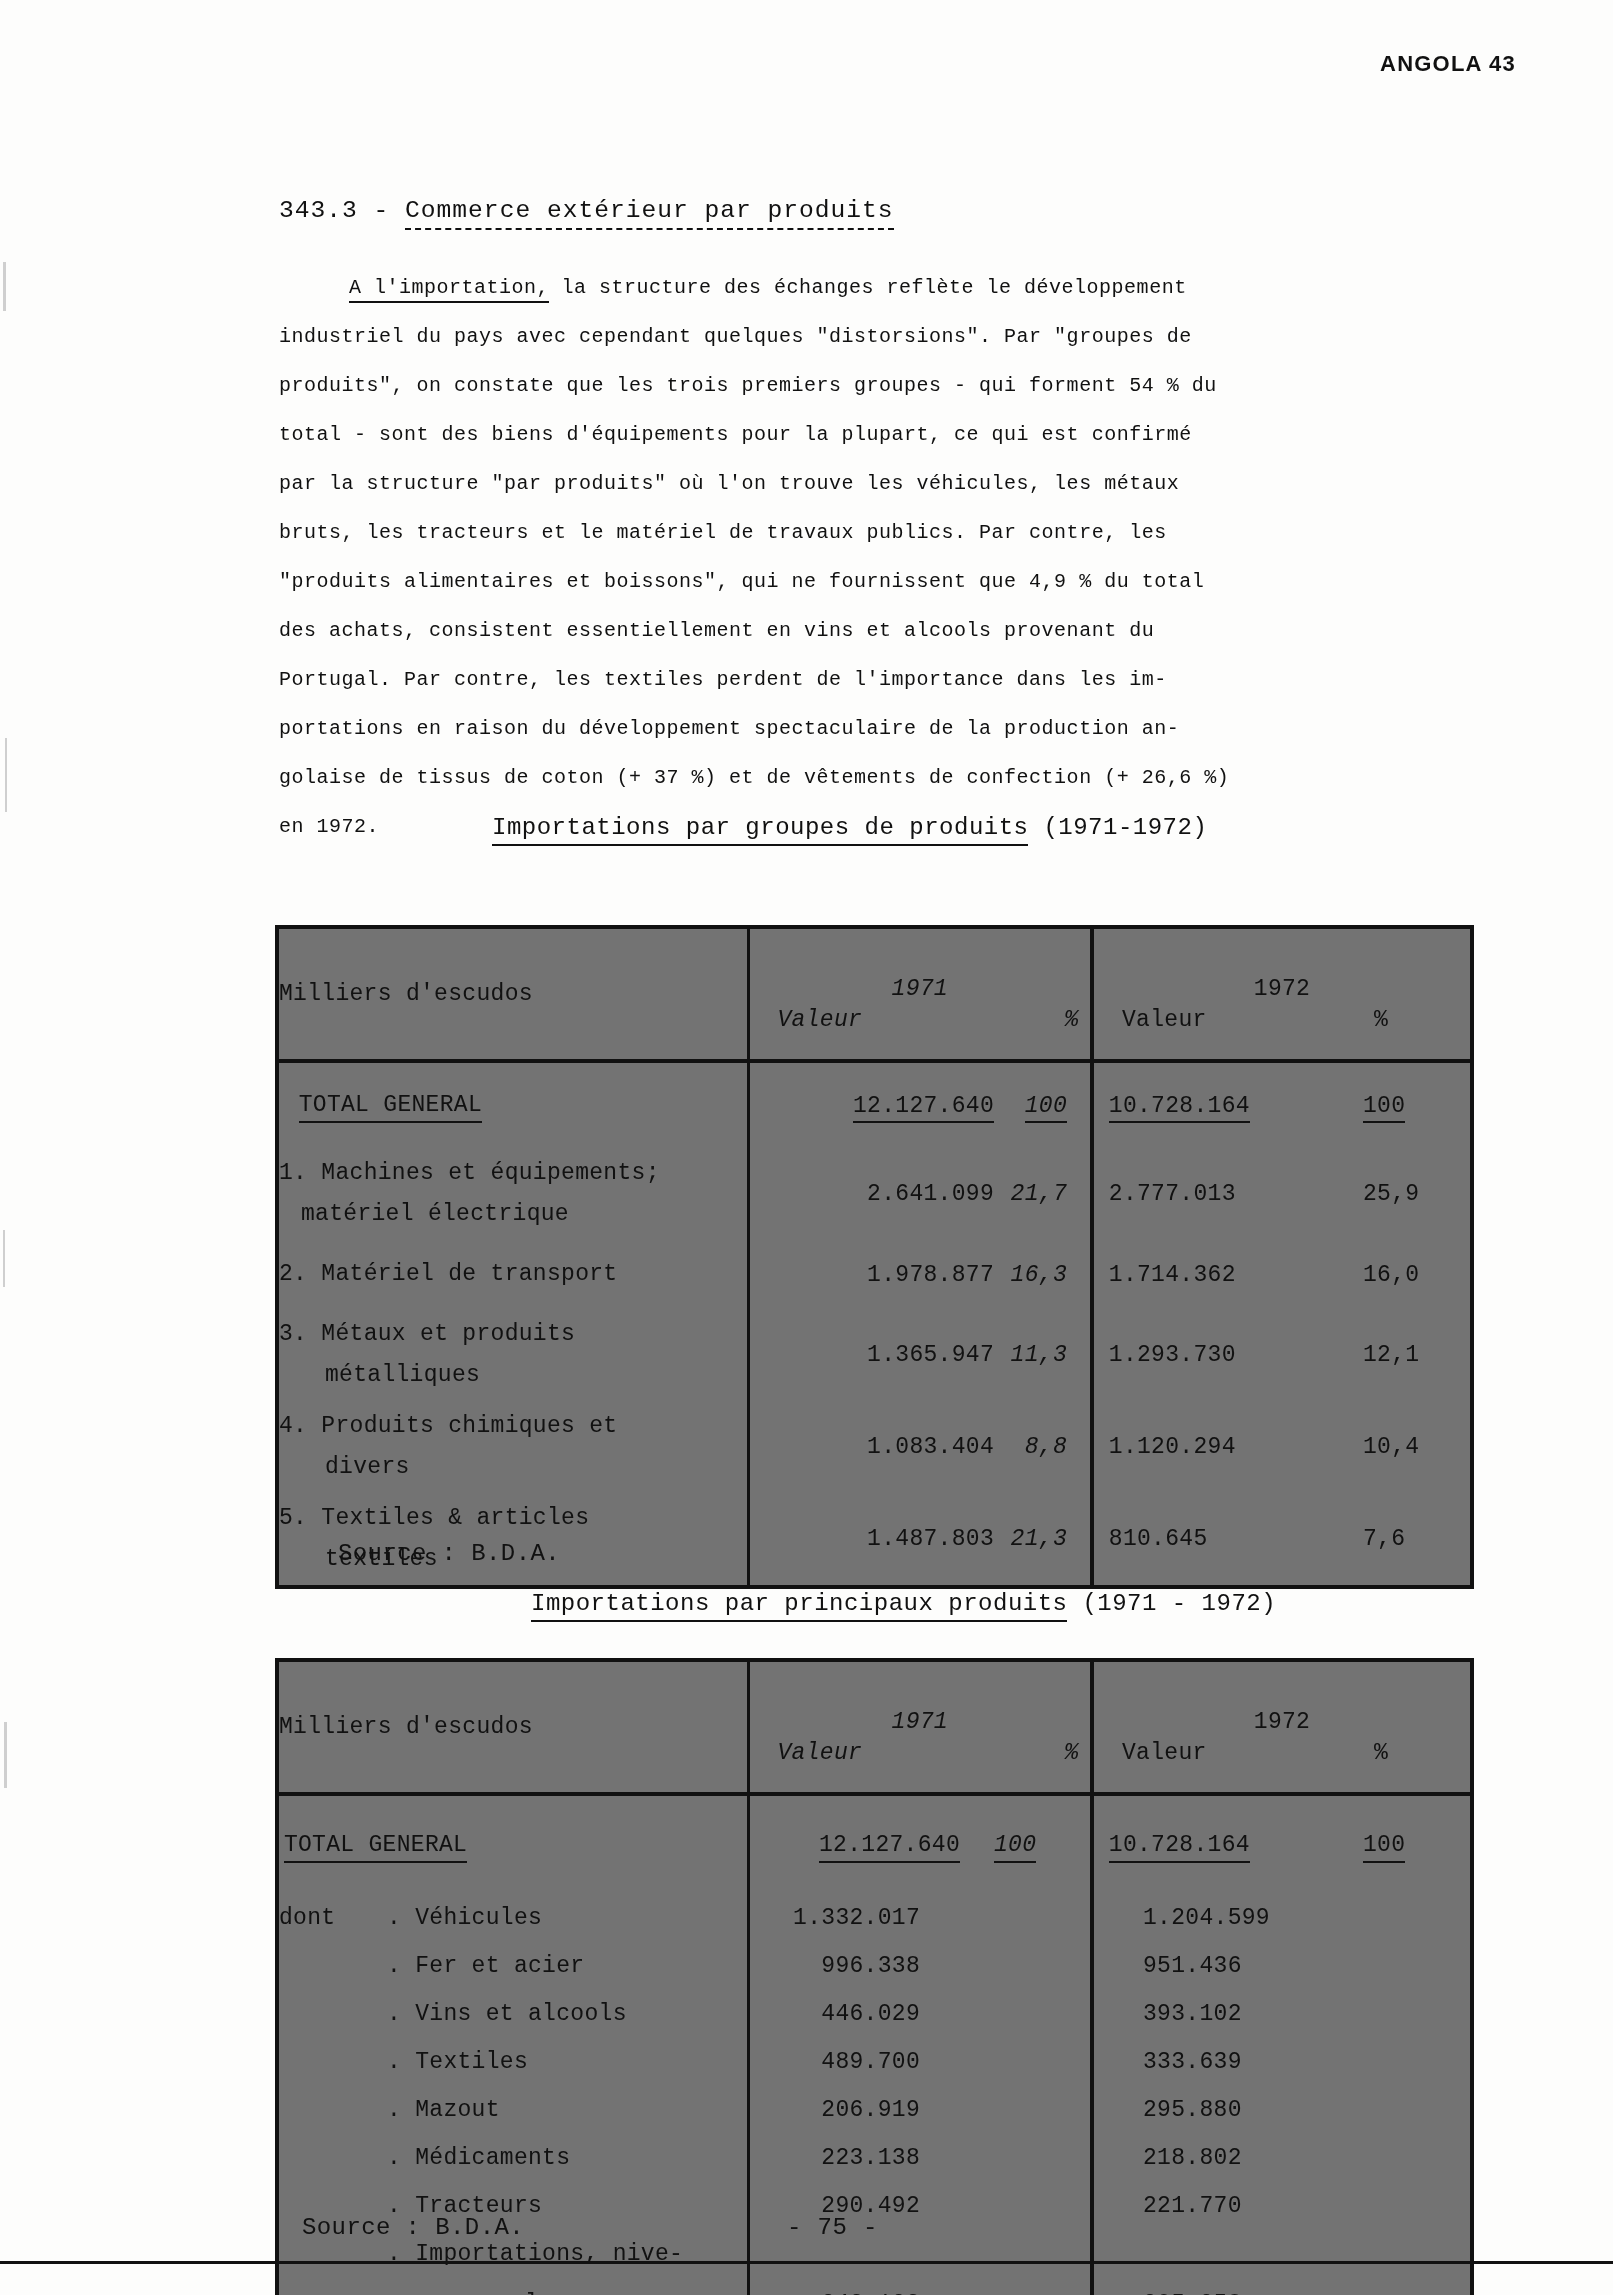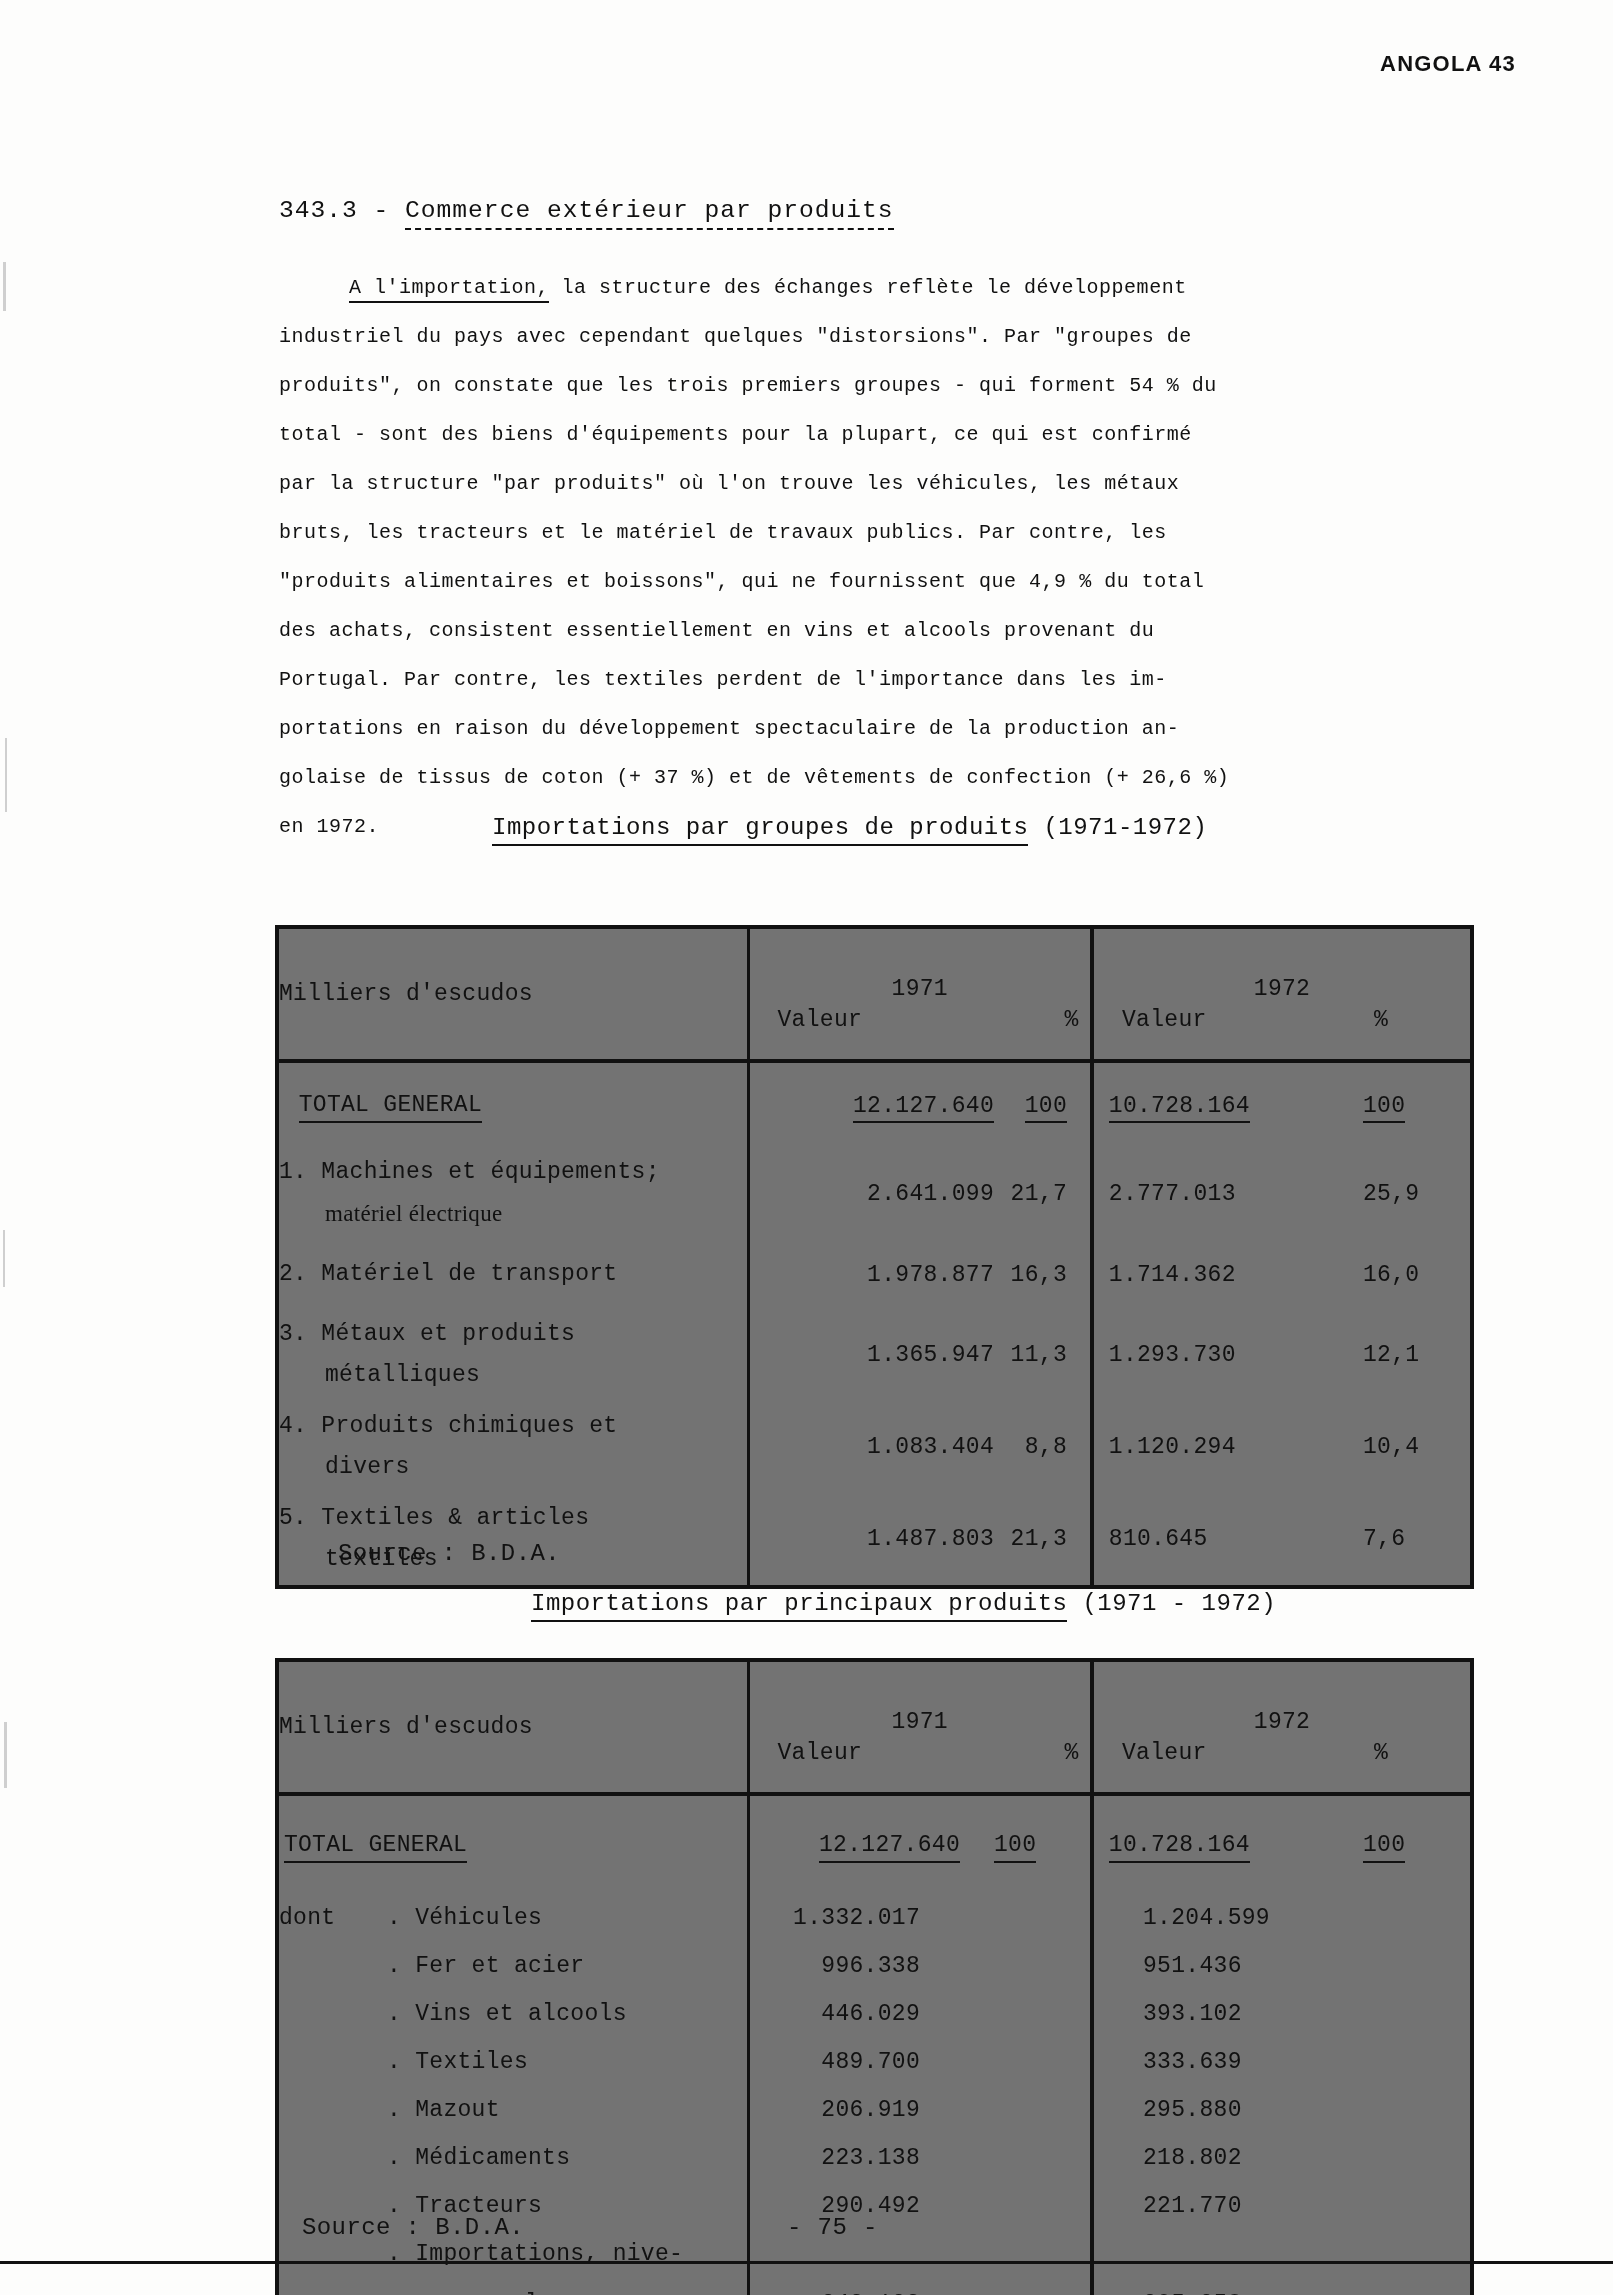--- a/index.html
+++ b/index.html
@@ -98,21 +98,21 @@
     vertical-align: middle;
     font-weight: normal;
   }
   .col-label   { width: 469px; }
   .col-val71   { width: 246px; }
   .col-pct71   { width: 98px; }
   .col-val72   { width: 271px; }
   .col-pct72   { width: 107px; }
 
   .vline-l { border-right: 3.3px solid #111 !important; }
-  .vline-h { border-right: 4.1px solid #111 !important; }
+  .vline-h { border-right: 4.1px solid #111 !important; font-style: italic; }
 
   .thead-row td {
     height: 130px;
     vertical-align: top;
     border-bottom: 4.9px solid #111 !important;
   }
   .head-stub {
     padding: 36px 0 0 33px;
     white-space: nowrap;
   }
@@ -243,21 +243,21 @@
 
       <tr class="row-total">
         <td class="vline-l cell-label"><span class="ul" style="margin-left:19.7px;">TOTAL GENERAL</span></td>
         <td class="cell-num"><span class="ul">12.127.640</span></td>
         <td class="cell-num pct vline-h"><span class="ul">100</span></td>
         <td class="cell-num val72"><span class="ul">10.728.164</span></td>
         <td class="cell-num pct72"><span class="ul">100</span></td>
       </tr>
 
       <tr class="row-2line">
-        <td class="vline-l cell-label"><span>1.</span> <span>Machines et équipements;</span><br><span style="margin-left:46px;font-family:Liberation Serif, serif;">matériel électrique</span></td>
+        <td class="vline-l cell-label"><span>1.</span> <span>Machines et équipements;</span><br><span style="margin-left:22px;">matériel électrique</span></td>
         <td class="cell-num">2.641.099</td>
         <td class="cell-num pct vline-h">21,7</td>
         <td class="cell-num val72">2.777.013</td>
         <td class="cell-num pct72">25,9</td>
       </tr>
 
       <tr class="row-1line">
         <td class="vline-l cell-label"><span>2.</span> <span>Matériel de transport</span></td>
         <td class="cell-num">1.978.877</td>
         <td class="cell-num pct vline-h">16,3</td>

